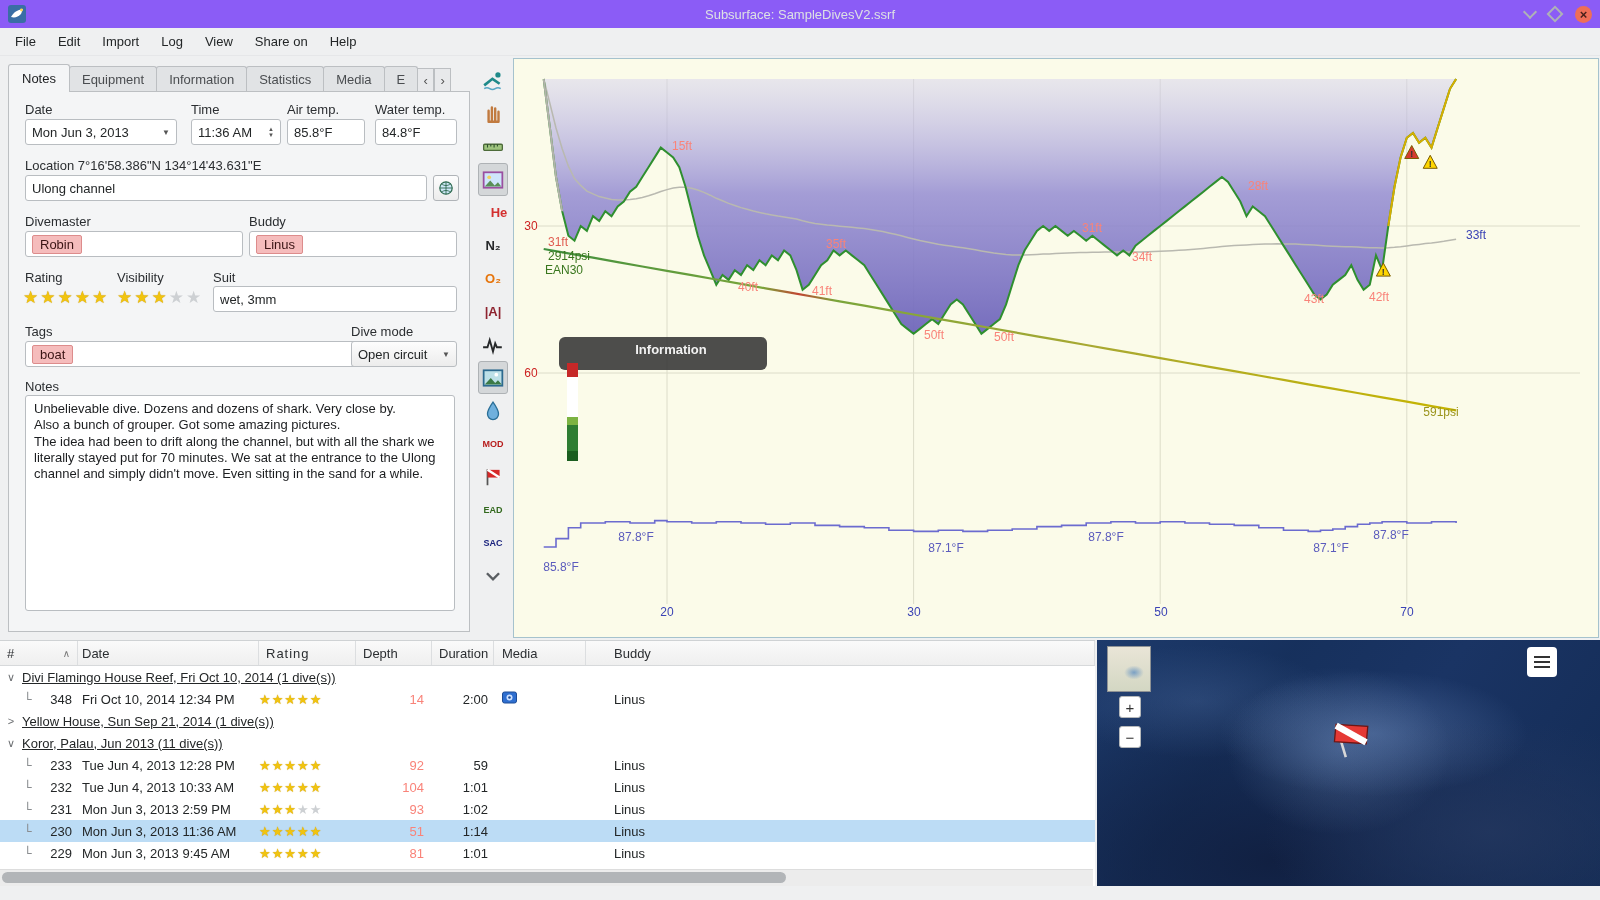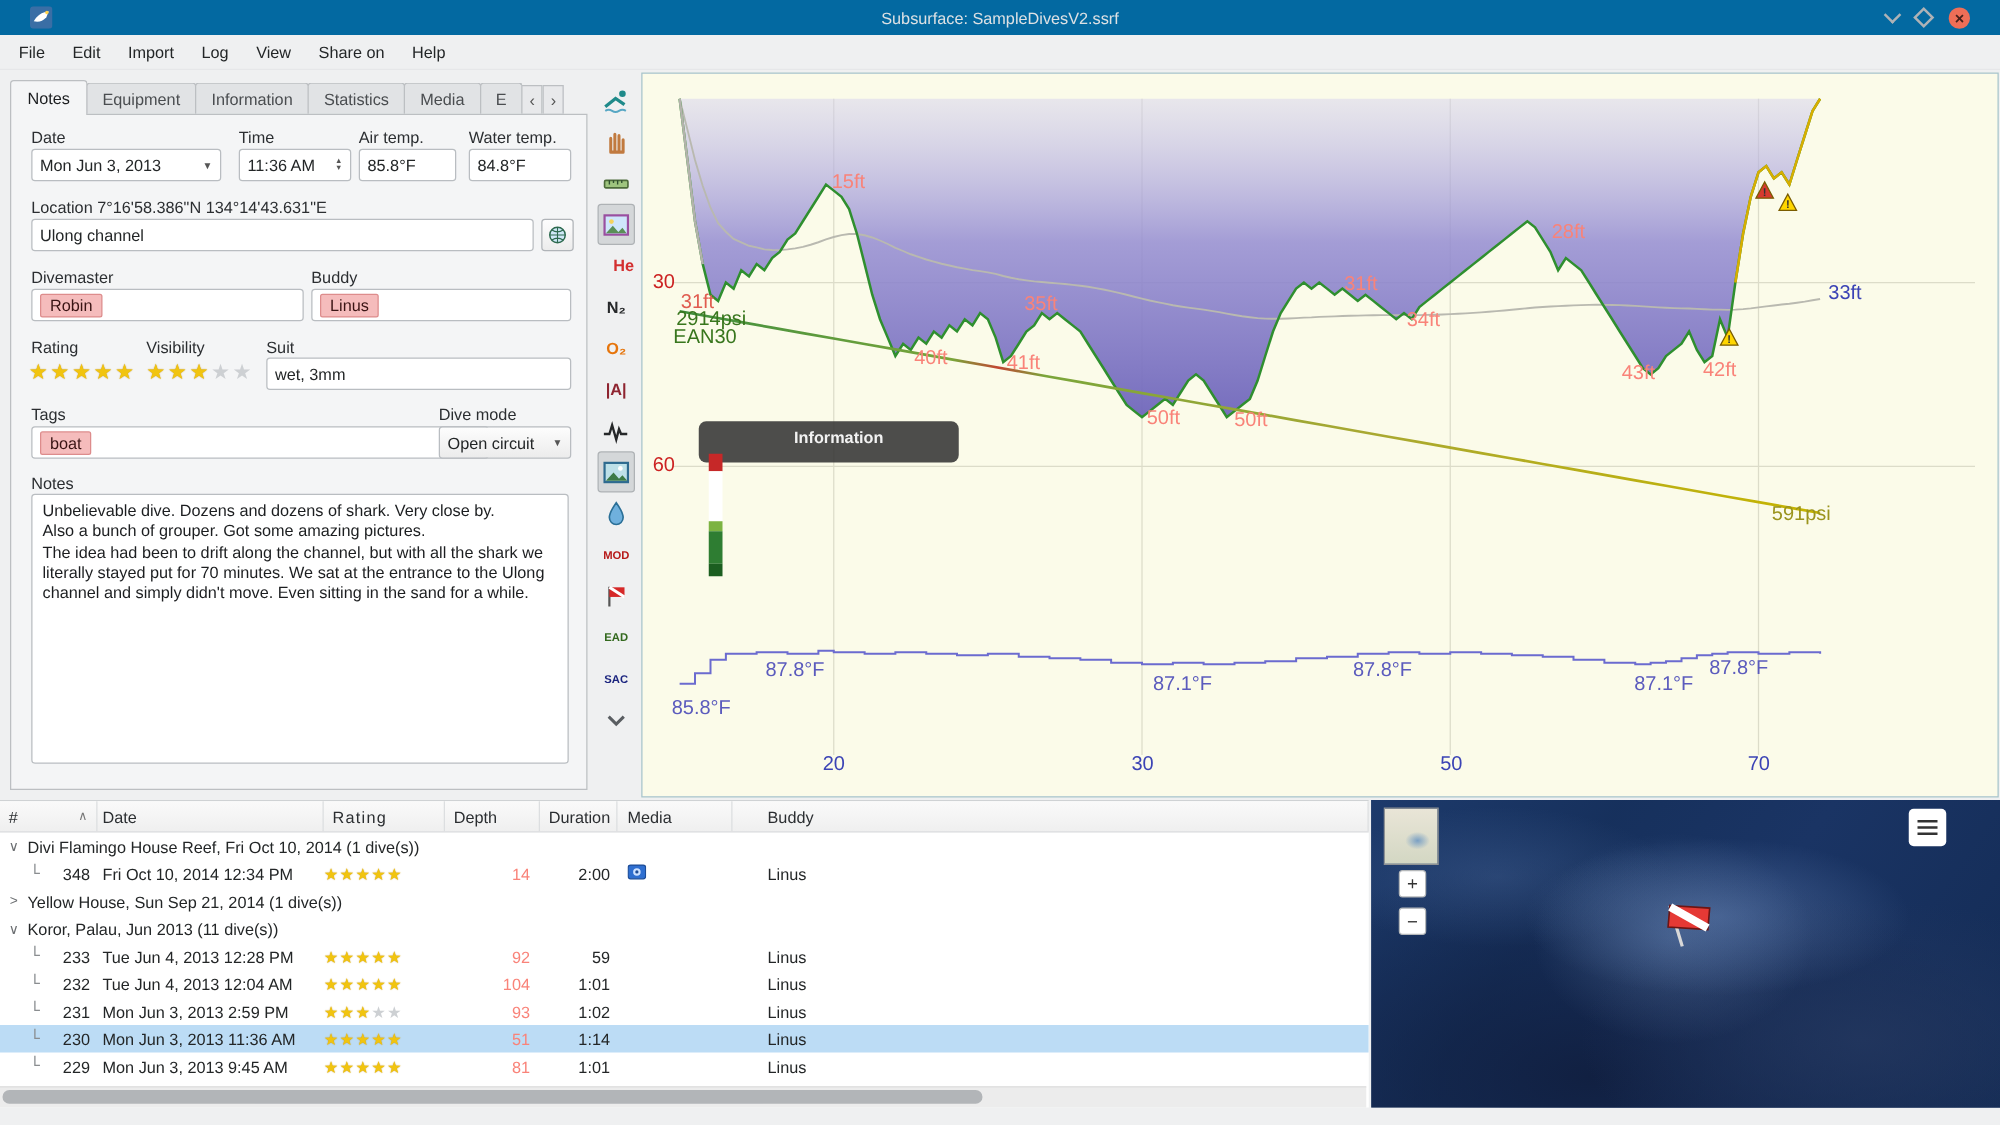--- a/index.html
+++ b/index.html
@@ -1,20 +1,20 @@
 <!DOCTYPE html>
 <html><head>
 <meta charset="utf-8">
 <style>
   html,body{margin:0;padding:0;}
   body{width:1600px;height:900px;position:relative;overflow:hidden;background:#eff0f1;
        font-family:"Liberation Sans",sans-serif;font-size:13px;color:#232627;}
   
-  .titlebar{position:absolute;left:0;top:0;width:1600px;height:28px;background:#0369a1;
-            display:flex;align-items:center;padding:0 24px;box-sizing:border-box;}
+  .titlebar{position:absolute;left:0;top:0;width:1600px;height:28px;background:#8b5cf6;
+            display:flex;align-items:center;padding:0 8px;box-sizing:border-box;}
   .app-icon{width:18px;height:18px;margin-right:8px;flex:0 0 auto;}
   .win-title{position:absolute;left:0;right:0;text-align:center;color:#dde1e4;font-size:13px;pointer-events:none;}
   .win-controls{margin-left:auto;display:flex;gap:14px;align-items:center;z-index:2;}
   .chev{width:8px;height:8px;border-right:2px solid #aeb2b6;border-bottom:2px solid #aeb2b6;transform:rotate(45deg);margin-top:-4px;}
   .diamond{width:8px;height:8px;border:2px solid #aeb2b6;transform:rotate(45deg);}
   .close-btn{width:17px;height:17px;border-radius:50%;background:#ee6e57;color:#48201a;
              display:flex;align-items:center;justify-content:center;font-size:13px;font-weight:bold;}
   
   .menubar{position:absolute;left:0;top:28px;width:1600px;height:28px;background:#eff0f1;
            display:flex;align-items:center;padding:0 4px;border-bottom:1px solid #e6e7e9;box-sizing:border-box;}
@@ -49,21 +49,21 @@
   .pt-btn{width:30px;height:33px;display:flex;align-items:center;justify-content:center;border-radius:3px;
           flex:0 0 auto;}
   .pt-btn.active{background:#d4d7d9;border:1px solid #aeb2b5;box-sizing:border-box;}
   .pt-btn svg{width:22px;height:22px;}
   .pt-text{font-weight:bold;font-size:13px;}
   .pt-text.small{font-size:9px;}
   
   .profile-panel{position:absolute;left:513px;top:58px;width:1086px;height:580px;background:#fbfbe9;
                  border:1px solid #a5c2cd;box-sizing:border-box;}
   .profile-panel svg.chart{position:absolute;left:0;top:0;}
-  .chart-labels span{position:absolute;transform:translate(-50%,-50%);white-space:nowrap;font-size:16px;}
+  .chart-labels span{position:absolute;transform:translate(-50%,-50%);white-space:nowrap;font-size:12px;}
   .chart-labels span.left{transform:translate(0,-50%);margin-top:34px;}
   .c-depth{color:#f98379;}
   .c-dstart{color:#e05c50;}
   .c-axisdepth{color:#cc2222;font-size:13px;}
   .c-axistime{color:#3b43b5;font-size:13px;}
   .c-temp{color:#5b5bbd;}
   .c-pstart{color:#38761d;}
   .c-pend{color:#9b941d;}
   .c-blue{color:#3b43b5;}
   .c-dc{color:#2e7d32;font-size:13px;}
@@ -85,21 +85,21 @@
   .c-num{width:78px;display:flex;align-items:center;box-sizing:border-box;}
   .c-date{width:181px;padding-left:4px;box-sizing:border-box;}
   .c-rating{width:97px;font-size:13px;letter-spacing:1px;}
   .c-depth{width:76px;text-align:right;padding-right:8px;box-sizing:border-box;}
   .c-dur{width:62px;text-align:right;padding-right:6px;box-sizing:border-box;}
   .c-media{width:92px;display:flex;align-items:center;padding-left:8px;box-sizing:border-box;}
   .c-buddy{flex:1;padding-left:28px;box-sizing:border-box;}
   .tree{color:#8a8d90;margin-left:24px;font-family:"DejaVu Sans",sans-serif;}
   .num{flex:1;text-align:right;padding-right:6px;}
   .grp-arrow{color:#6c6f72;width:14px;text-align:center;margin-left:4px;font-size:11px;}
-  .grp-label{padding-left:4px;}
+  .grp-label{padding-left:4px;text-decoration:underline;}
   .hscrollbar{position:absolute;left:0;bottom:0;width:1093px;height:16px;background:#ececec;border-top:1px solid #dddddd;}
   .hthumb{position:absolute;left:2px;top:2px;width:784px;height:11px;background:#b2b5b8;border-radius:6px;}
   
   .map-panel{position:absolute;left:1097px;top:640px;width:503px;height:246px;overflow:hidden;background:
      radial-gradient(220px 90px at 55% 38%, rgba(95,125,175,.55), transparent 70%),
      radial-gradient(160px 120px at 48% 45%, rgba(120,150,195,.35), transparent 70%),
      radial-gradient(300px 150px at 78% 78%, rgba(35,55,95,.85), transparent 75%),
      radial-gradient(200px 80px at 20% 25%, rgba(70,100,150,.4), transparent 70%),
      radial-gradient(420px 220px at 35% 90%, rgba(16,30,62,.9), transparent 80%),
      linear-gradient(125deg,#1d3a6b 0%,#24427706 30%,#1a3464 55%,#132b54 100%),#16305c;}
@@ -428,21 +428,21 @@
         <div class="c-depth">92</div>
         <div class="c-dur">59</div>
         <div class="c-media"></div>
         <div class="c-buddy">Linus</div>
       </div>
       <div class="dl-row dive">
         <div class="c-num">
           <span class="tree">└</span>
           <span class="num">232</span>
         </div>
-        <div class="c-date">Tue Jun 4, 2013 12:04 AM</div>
+        <div class="c-date">Tue Jun 4, 2013 10:33 AM</div>
         <div class="c-rating"><span class="star">★</span><span class="star">★</span><span class="star">★</span><span class="star">★</span><span class="star">★</span></div>
         <div class="c-depth">104</div>
         <div class="c-dur">1:01</div>
         <div class="c-media"></div>
         <div class="c-buddy">Linus</div>
       </div>
       <div class="dl-row dive">
         <div class="c-num">
           <span class="tree">└</span>
           <span class="num">231</span>

